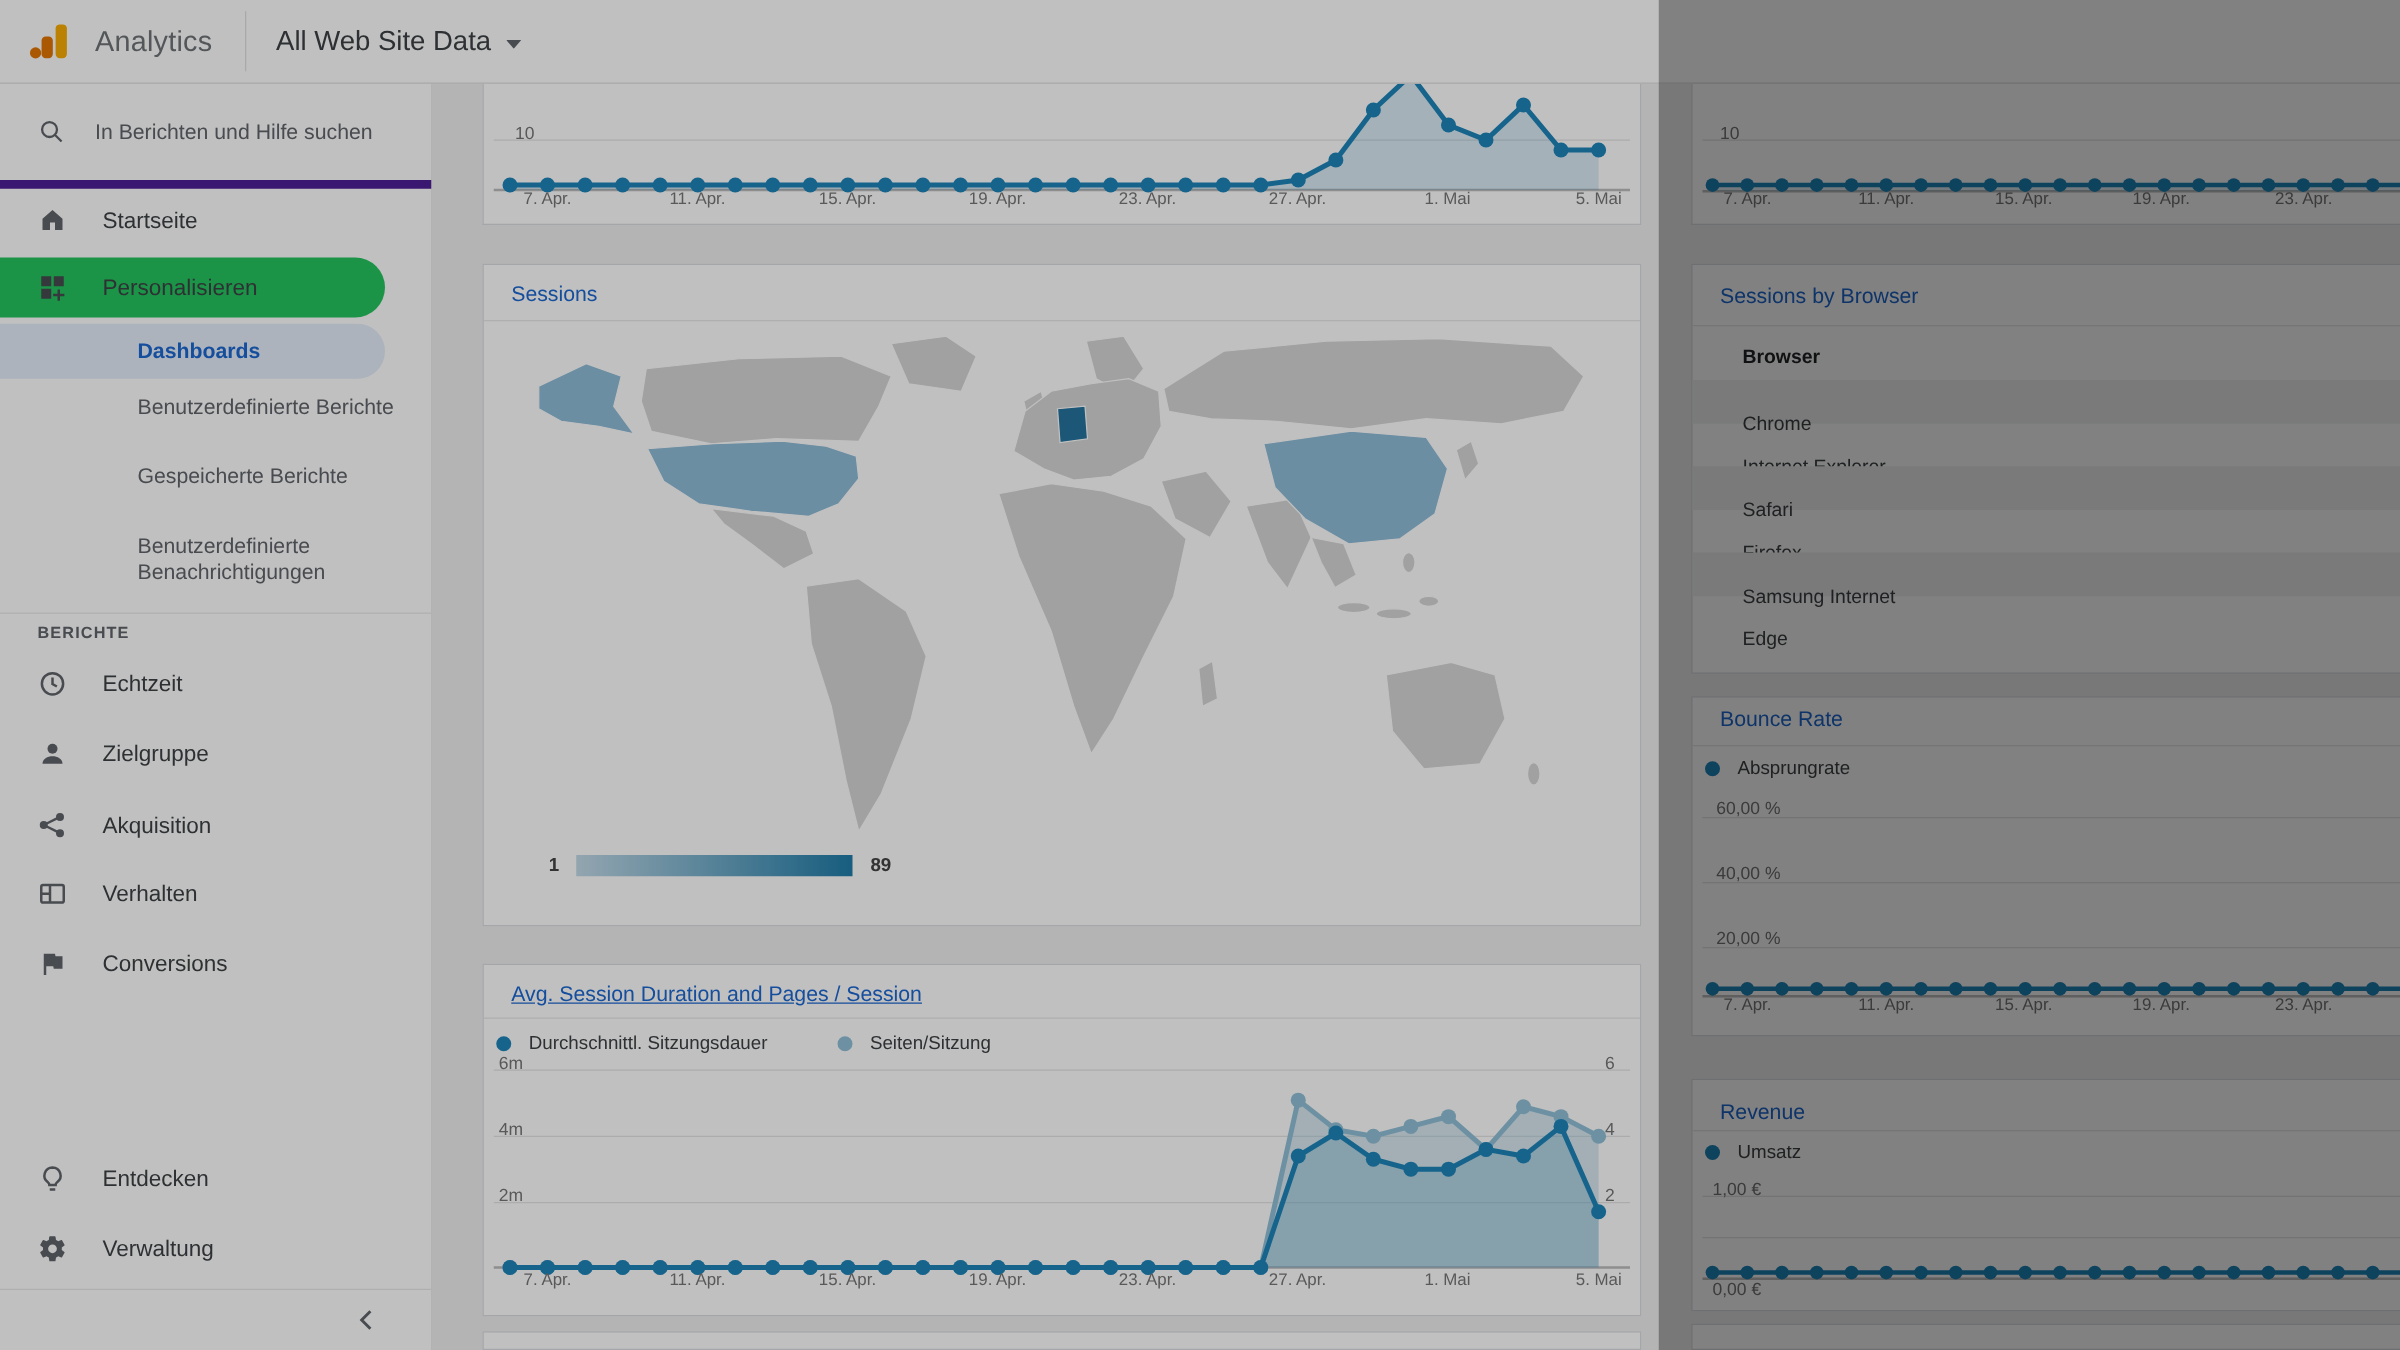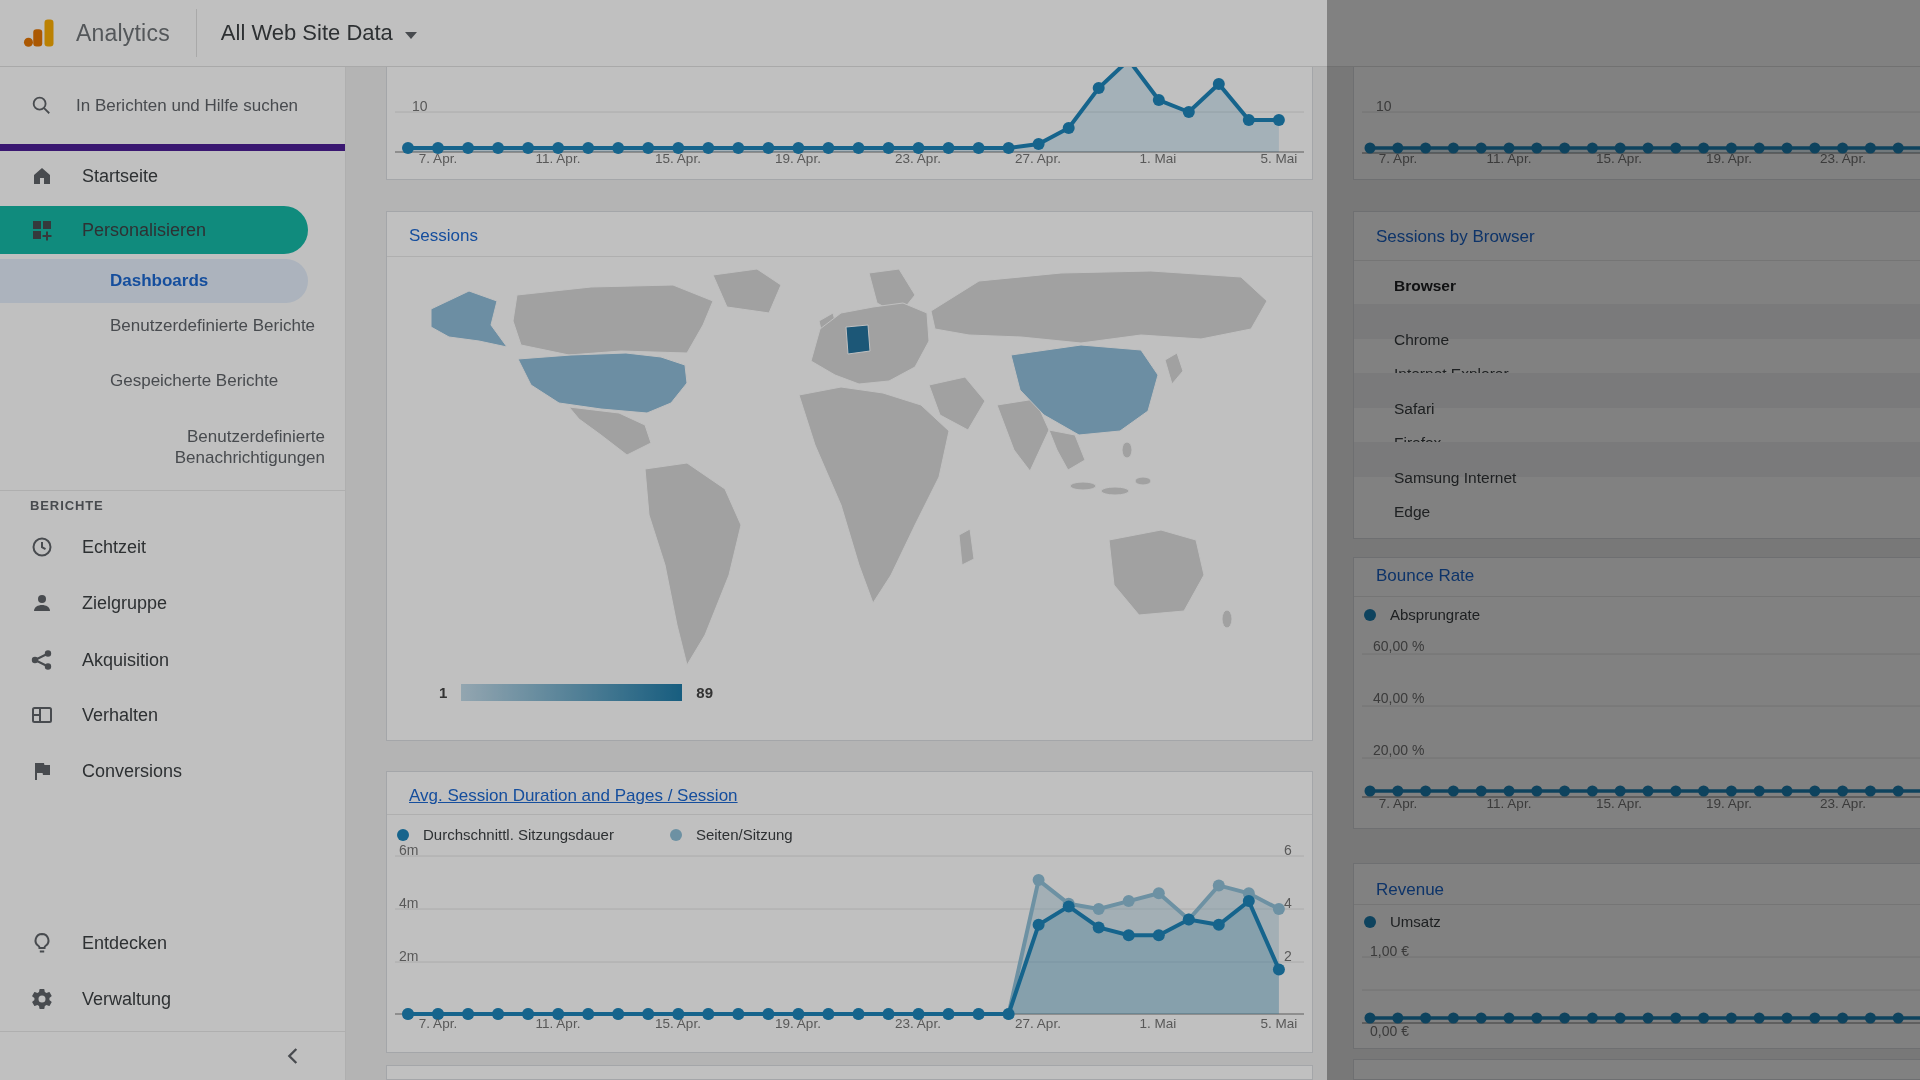--- a/index.html
+++ b/index.html
@@ -18,21 +18,21 @@
   .nav .caret{margin-top:4px;}
   
   .sidebar{position:absolute;left:0;top:66px;width:345px;height:1014px;background:#fff;
            border-right:1px solid #e8e8e8;z-index:4;}
   .srow{position:absolute;left:0;width:345px;height:48px;display:flex;align-items:center;cursor:pointer;}
   .srow .ic{position:absolute;left:30px;width:24px;height:24px;}
   .srow .lbl{position:absolute;left:82px;font-size:18px;color:#3c4043;}
   .subrow{position:absolute;left:0;width:345px;cursor:pointer;}
   .subrow .lbl{position:absolute;left:110px;font-size:17px;color:#5f6368;line-height:21px;width:215px;}
   .pill{border-radius:0 26px 26px 0;}
-  .row-personalisieren{background:#14b8a6;width:308px;}
+  .row-personalisieren{background:#22c55e;width:308px;}
   .row-dashboards{background:#e4eefb;width:308px;height:44px;}
   .row-dashboards .lbl{color:#1a66d0;font-weight:bold;}
   .search-band{position:absolute;left:0;top:0;width:345px;height:78px;border-bottom:7px solid #4c1d95;}
   .search-band .ic{position:absolute;left:30px;top:28px;width:22px;height:22px;}
   .search-band input{position:absolute;left:74px;top:20px;width:250px;height:38px;border:none;outline:none;
        font-size:17px;background:transparent;color:#3c4043;font-family:inherit;}
   .search-band input::placeholder{color:#5f6368;opacity:1;}
   .sec-label{position:absolute;left:30px;font-size:13px;letter-spacing:.9px;color:#5f6368;font-weight:bold;}
   .side-div{position:absolute;left:0;width:345px;height:1px;background:#e9e9e9;}
   .collapse{position:absolute;left:280px;width:28px;height:28px;cursor:pointer;}
@@ -117,21 +117,21 @@
   <div class="srow pill row-dashboards" style="top:193px;">
     <span class="lbl" style="left:110px;font-size:17px;">Dashboards</span>
   </div>
 
   <div class="subrow" style="top:249px;height:42px;">
     <span class="lbl" style="top:0;">Benutzerdefinierte Berichte</span>
   </div>
   <div class="subrow" style="top:304px;height:42px;padding-left:14px;">
     <span class="lbl" style="top:0;">Gespeicherte Berichte</span>
   </div>
-  <div class="subrow" style="top:360px;height:42px;text-align:right;">
+  <div class="subrow" style="top:360px;height:42px;">
     <span class="lbl" style="top:0;">Benutzerdefinierte Benachrichtigungen</span>
   </div>
 
   <div class="side-div" style="top:424px;"></div>
   <div class="sec-label" style="top:432px;">BERICHTE</div>
 
   <div class="srow" style="top:457px;">
     <svg class="ic" viewBox="0 0 24 24">
       <circle cx="12" cy="12" r="8.5" fill="none" stroke="#5f6368" stroke-width="2"></circle>
       <path d="M12 7v5.2l3.5 2" fill="none" stroke="#5f6368" stroke-width="2"></path>

